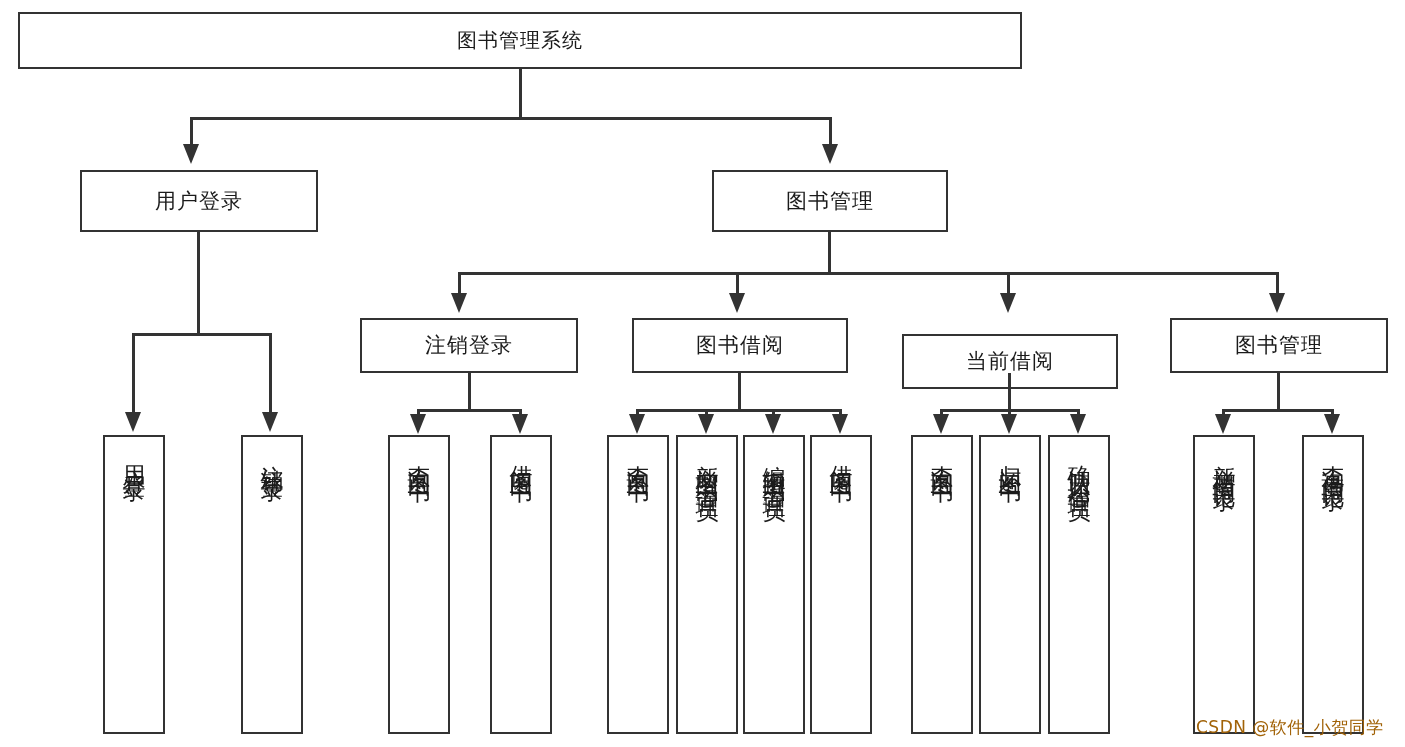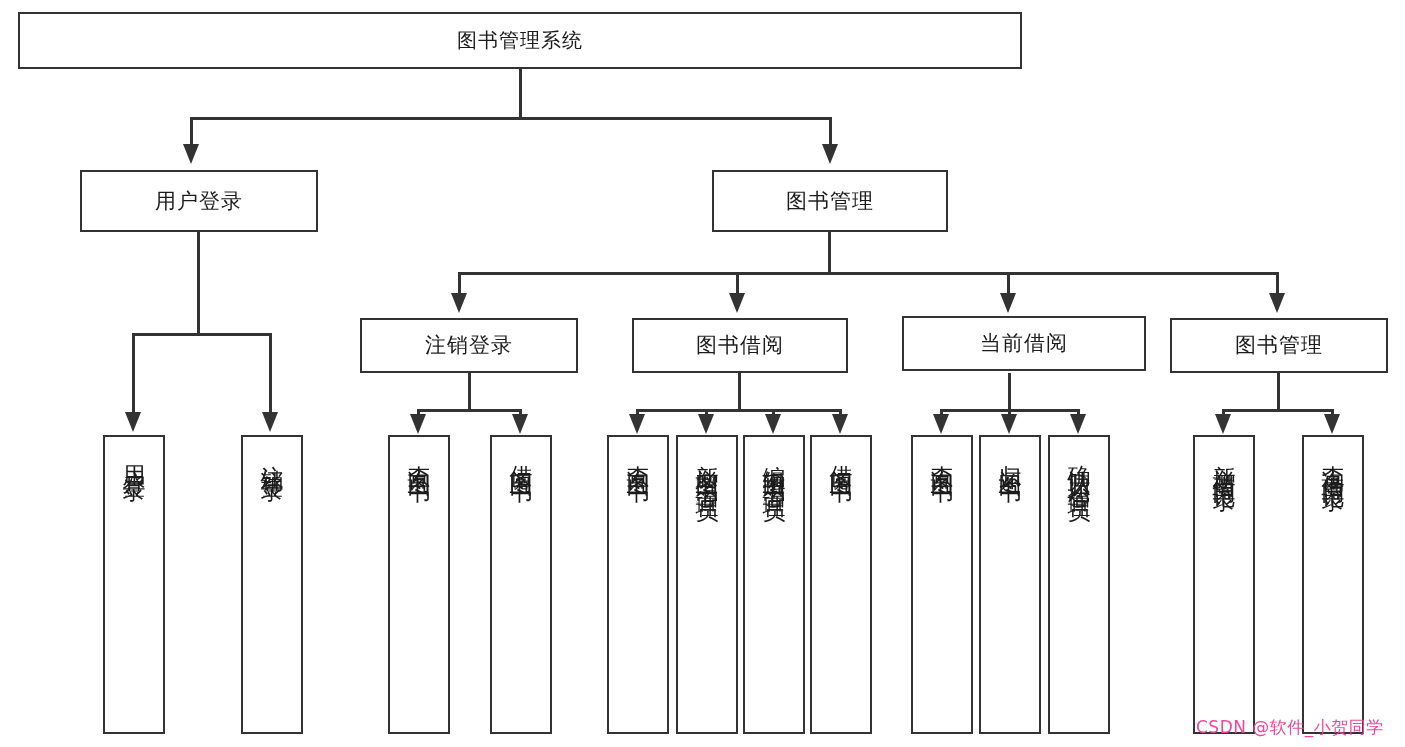--- a/index.html
+++ b/index.html
@@ -71,21 +71,21 @@
     width: 0;
     height: 0;
     border-left: 8px solid transparent;
     border-right: 8px solid transparent;
     border-top: 20px solid #333333;
   }
   
   #watermark {
     position: absolute;
     font-size: 17px;
-    color: #ec4899;
+    color: #a16207;
     white-space: nowrap;
     letter-spacing: 0.5px;
   }
 </style>
 </head>
 <body>
 
 <div id="diagram-canvas">
 
   <div class="node node-root" style="left:18px; top:12px; width:1004px; height:57px;">
@@ -125,21 +125,21 @@
   <div class="arrow-head" style="left:1000px; top:293px;"></div>
   <div class="edge-v" style="left:1276px; top:272px; width:3px; height:22px;"></div>
   <div class="arrow-head" style="left:1269px; top:293px;"></div>
 
   <div class="node node-l2" style="left:360px; top:318px; width:218px; height:55px;">
     <span class="node-label">注销登录</span>
   </div>
   <div class="node node-l2" style="left:632px; top:318px; width:216px; height:55px;">
     <span class="node-label">图书借阅</span>
   </div>
-  <div class="node node-l2" style="left:902px; top:316px; width:244px; height:55px;">
+  <div class="node node-l2" style="left:902px; top:334px; width:216px; height:55px;">
     <span class="node-label">当前借阅</span>
   </div>
   <div class="node node-l2" style="left:1170px; top:318px; width:218px; height:55px;">
     <span class="node-label">图书管理</span>
   </div>
 
   <div class="edge-v" style="left:468px; top:373px; width:3px; height:38px;"></div>
   <div class="edge-h" style="left:417px; top:409px; width:105px; height:3px;"></div>
   <div class="edge-v" style="left:417px; top:409px; width:3px; height:8px;"></div>
   <div class="arrow-head" style="left:410px; top:414px;"></div>

